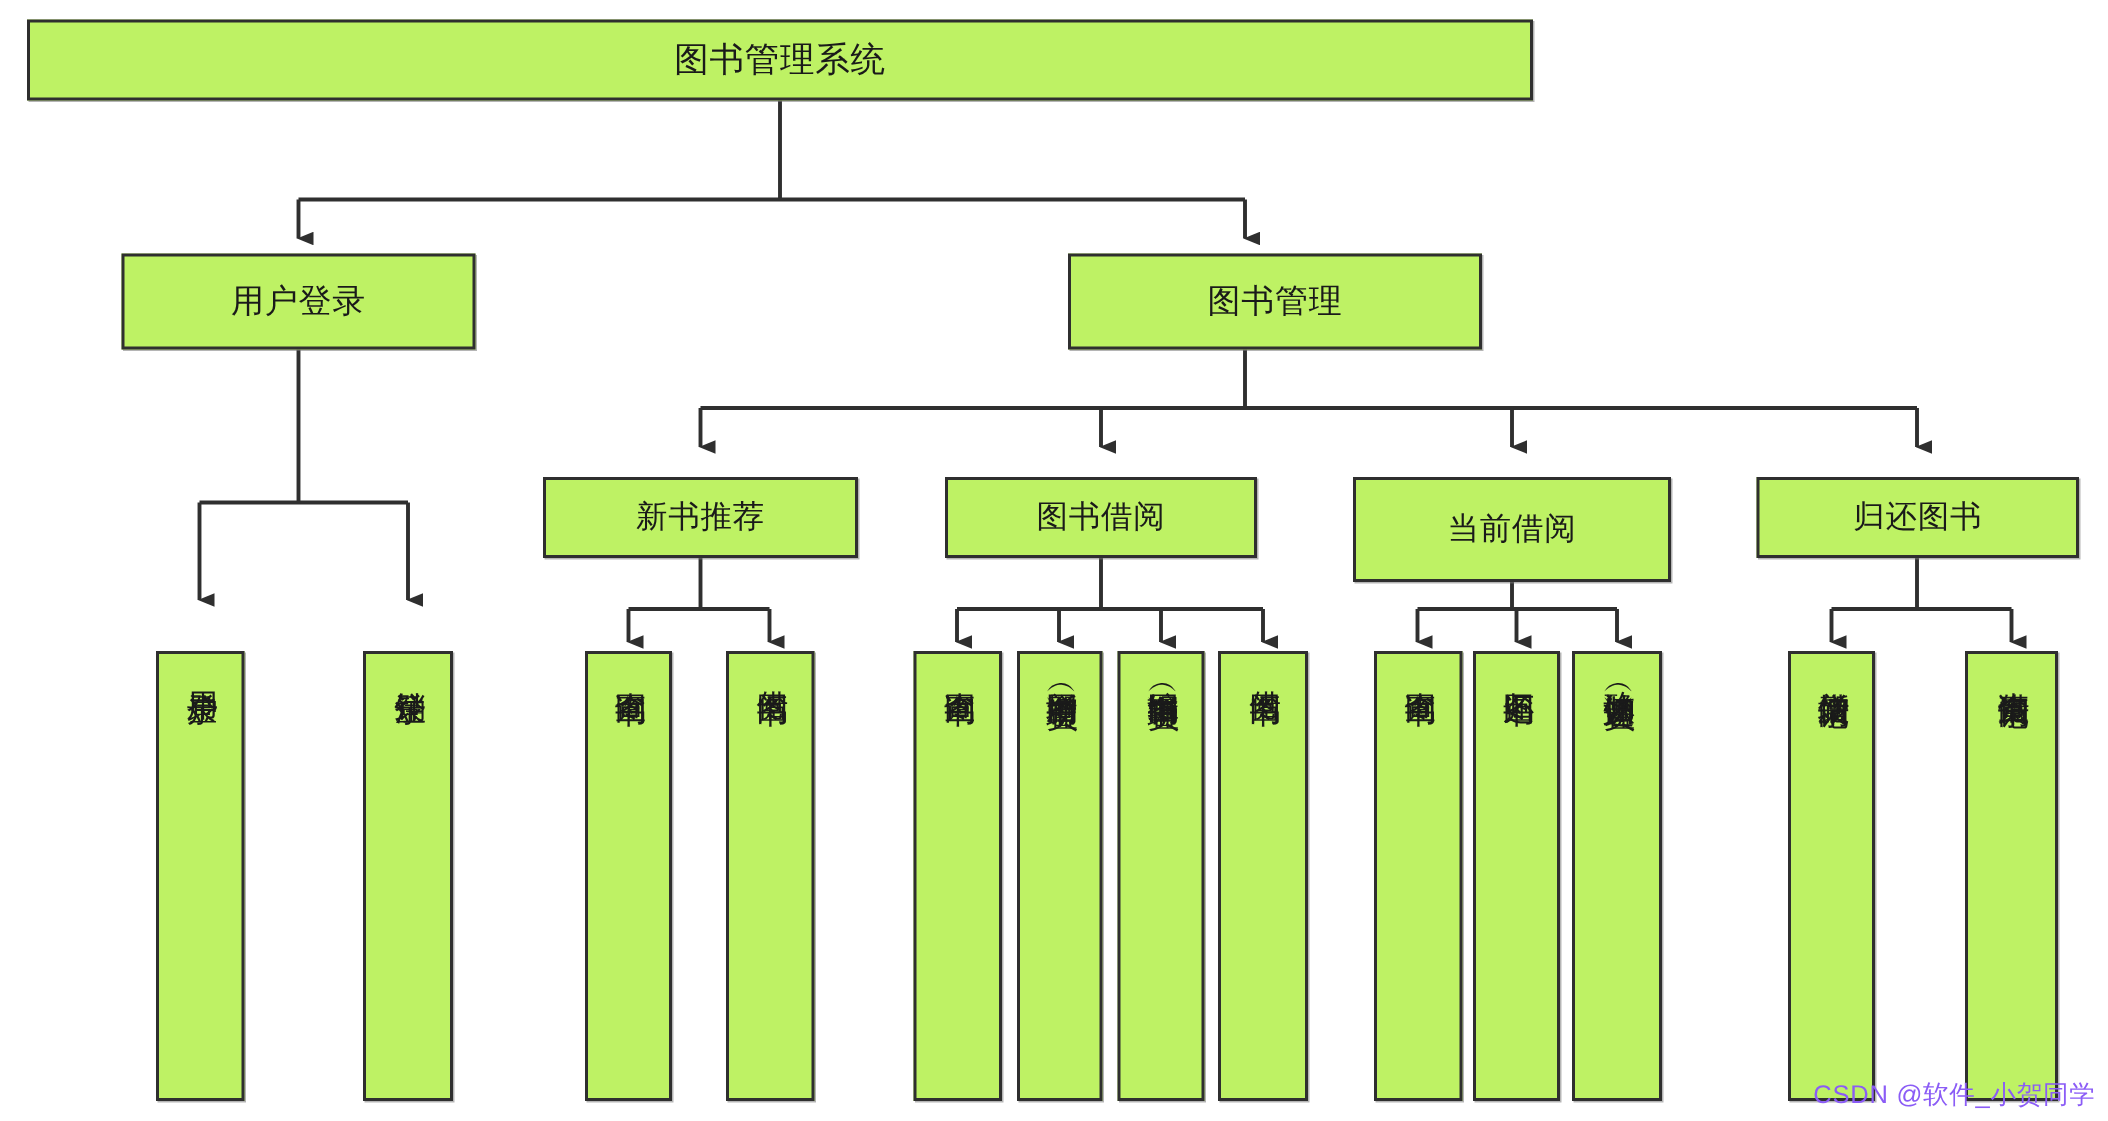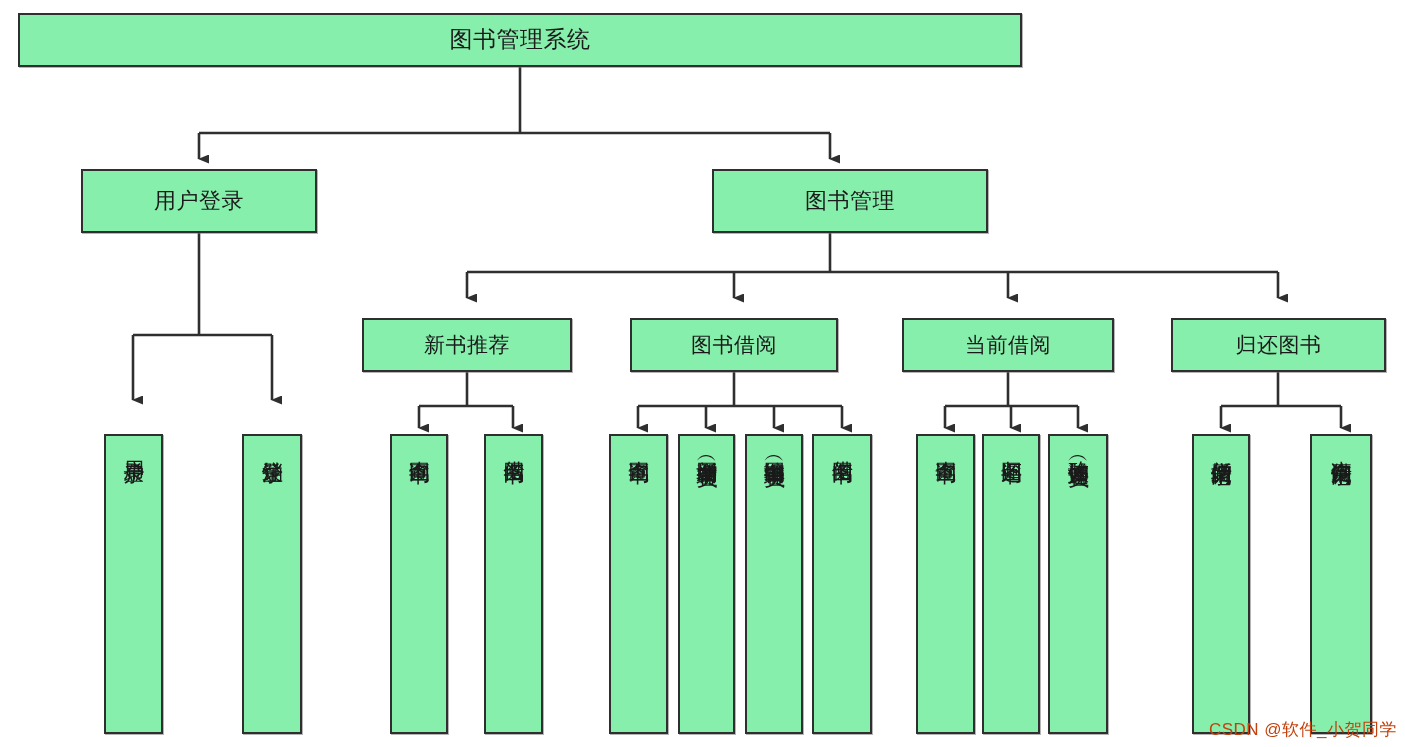--- a/index.html
+++ b/index.html
@@ -21,21 +21,21 @@
     position: absolute;
     left: 0;
     top: 0;
     width: 1405px;
     height: 747px;
     pointer-events: none;
   }
   .node {
     position: absolute;
     box-sizing: border-box;
-    background: #86efac;
+    background: #bef264;
     border: 2px solid #2f2f2f;
     box-shadow: 1px 1px 0 rgba(120,120,120,0.55);
     display: flex;
     align-items: center;
     justify-content: center;
     color: #1a1a1a;
   }
   .node .lbl {
     text-align: center;
     line-height: 1.18;
@@ -55,21 +55,21 @@
     font-size: 21px;
     line-height: 1.28;
     letter-spacing: 1px;
     white-space: nowrap;
   }
   #watermark {
     position: absolute;
     right: 8px;
     bottom: 6px;
     font-size: 17px;
-    color: #c2410c;
+    color: #8b5cf6;
     letter-spacing: 0.5px;
     white-space: nowrap;
   }
 </style>
 </head>
 <body>
 
 <div id="canvas">
 
   <svg class="wires" viewBox="0 0 1405 747">
@@ -132,21 +132,21 @@
   <div class="node lvl2" style="left:712px; top:169px; width:276px; height:64px;">
     <span class="lbl">图书管理</span>
   </div>
 
   <div class="node lvl3" style="left:630px; top:318px; width:208px; height:54px;">
     <span class="lbl">图书借阅</span>
   </div>
   <div class="node lvl3" style="left:362px; top:318px; width:210px; height:54px;">
     <span class="lbl">新书推荐</span>
   </div>
-  <div class="node lvl3" style="left:902px; top:318px; width:212px; height:54px;">
+  <div class="node lvl3" style="left:902px; top:318px; width:212px; height:70px;">
     <span class="lbl">当前借阅</span>
   </div>
   <div class="node lvl3" style="left:1171px; top:318px; width:215px; height:54px;">
     <span class="lbl">归还图书</span>
   </div>
 
   <div class="node leaf" style="left:104px; top:434px; width:59px; height:300px;">
     <span class="lbl">用户登录</span>
   </div>
   <div class="node leaf" style="left:242px; top:434px; width:60px; height:300px;">

